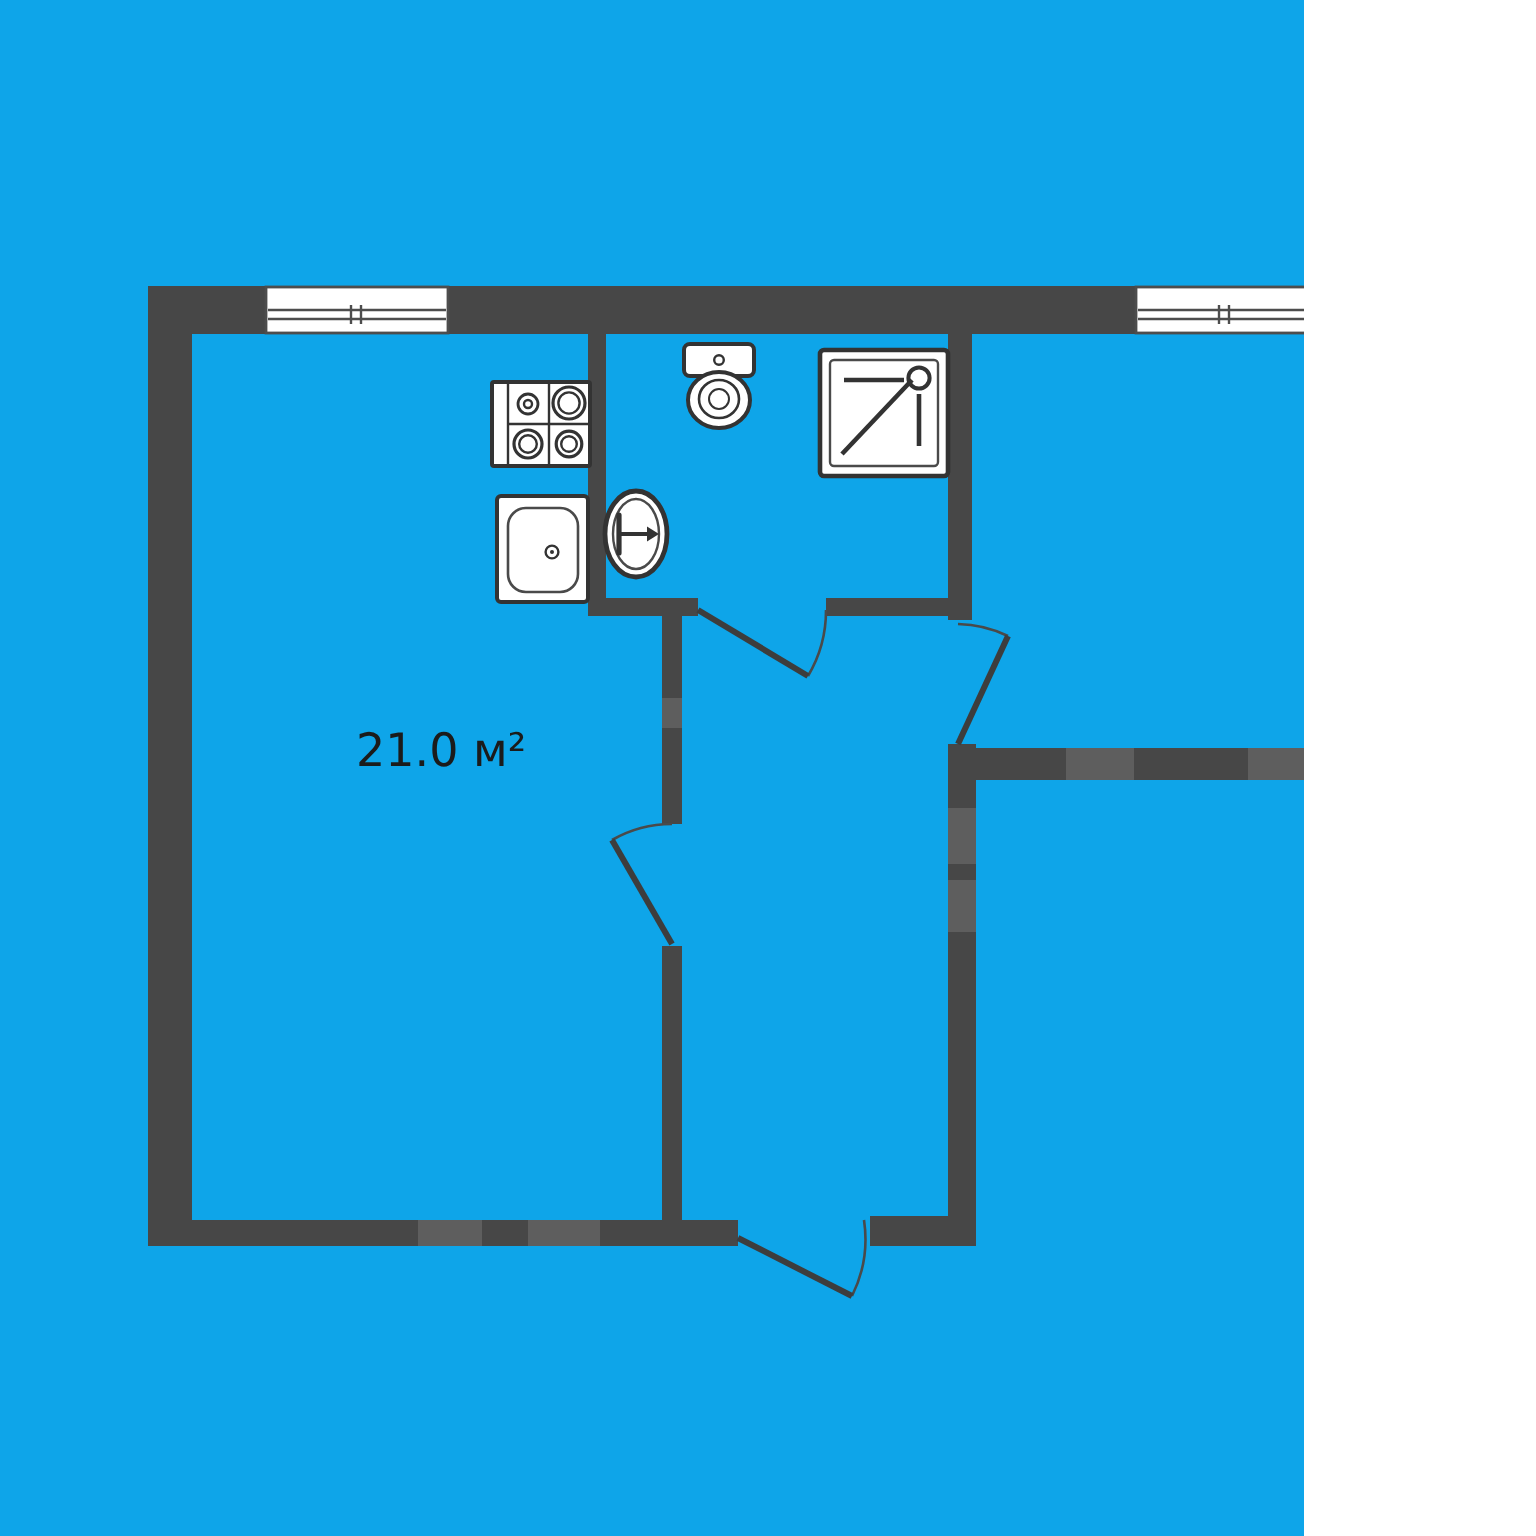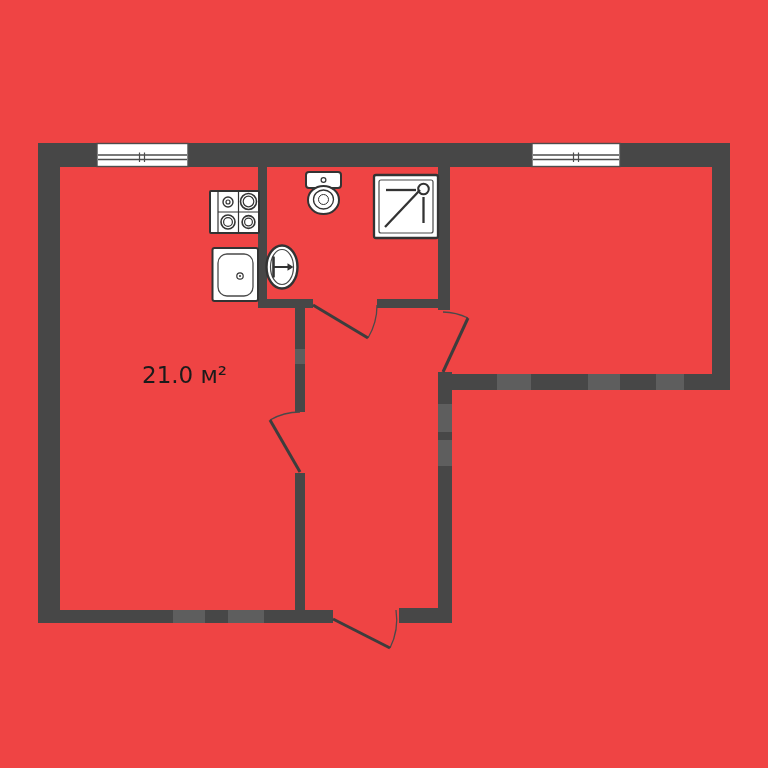--- a/index.html
+++ b/index.html
@@ -1,21 +1,22 @@
 <!DOCTYPE html>
 <html><head>
 <meta charset="utf-8">
 <style>
   html,body{margin:0;padding:0;background:#ffffff;}
   .stage{
     position:relative;
-    width:768px;height:768px;
-    background:#ef4444;
+    width:616px;height:768px;
+    background:#0ea5e9;
     font-family:"DejaVu Sans", sans-serif;
     overflow:hidden;
+    padding-left:36px;
   }
   svg{display:block;}
   .area-label-text{
     font-family:"DejaVu Sans", sans-serif;
     font-size:23px;
     fill:#1b1b1b;
     letter-spacing:0px;
   }
 </style>
 </head>

